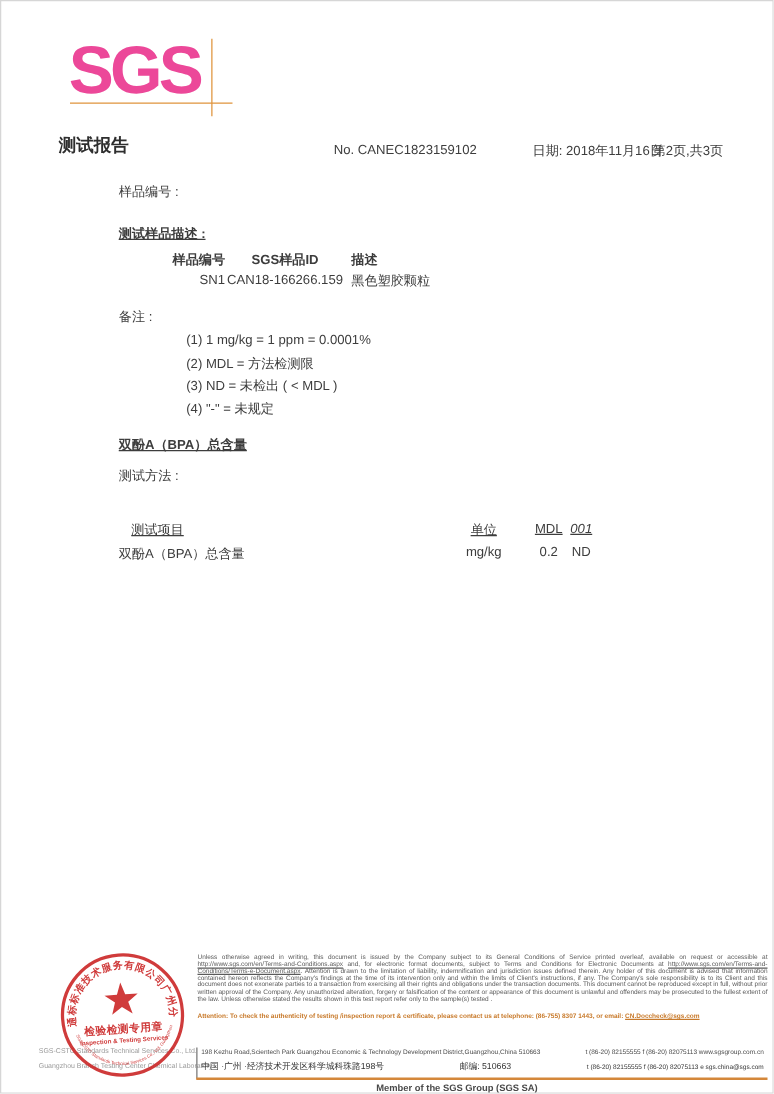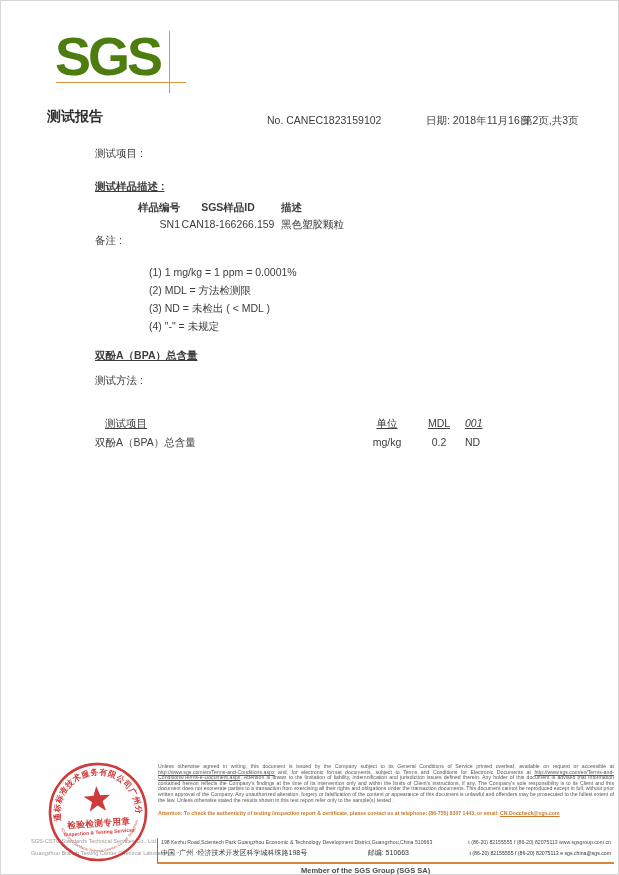--- a/index.html
+++ b/index.html
@@ -8,21 +8,21 @@
   .page {
     position:relative; width:619px; height:875px; margin:0 auto;
     background:#fff; border:1px solid #d6d6d6; overflow:hidden;
     color:#3d3d3d;
   }
   .abs { position:absolute; }
 
   
   .logo-text {
     left:54px; top:28px; font-size:54px; font-weight:bold;
-    color:#4d7c0f; letter-spacing:-3px; line-height:1;
+    color:#ec4899; letter-spacing:-3px; line-height:1;
   }
   .logo-vline { left:168px; top:30px; width:1px; height:62px; background:#e0943c; }
   .logo-hline { left:55px; top:81px; width:130px; height:1px; background:#e0943c; }
 
   
   .doc-title { left:46px; top:107px; font-size:14px; font-weight:bold; color:#2e2e2e; }
   .report-no { left:218px; top:113px; font-size:10.5px; }
   .date-info { left:377px; top:113px; font-size:10.5px; }
   .page-info { left:457px; top:113px; font-size:10.5px;padding-left:16px; }
 
@@ -31,36 +31,36 @@
   .results-label { left:46px; top:146px; }
   .sample-desc-label { left:46px; top:179px; text-decoration:underline; font-weight:bold; }
 
   .st-h { font-weight:bold; }
   .st-c1 { left:49px; width:82px; text-align:right; }
   .st-c2 { left:126px; width:106px; text-align:center; }
   .st-c3 { left:232px; }
   .st-row1 { top:200px; }
   .st-row2 { top:217px; }
 
-  .remarks-label { left:46px; top:233px;text-align:center; }
+  .remarks-label { left:46px; top:246px;text-align:center; }
   .note { left:100px; }
   .note-1 { top:265px; } .note-2 { top:283px; } .note-3 { top:301px; } .note-4 { top:319px; }
 
   .analyte-heading { left:46px; top:348px; font-weight:bold; text-decoration:underline; }
 
   .method-label { left:46px; top:373px; }
   .method-text { left:127px; top:373px; width:455px; line-height:18px; text-align:justify; }
 
   .rt-head { top:416px; }
   .rt-row  { top:435px; }
   .rt-item-h { left:56px; text-decoration:underline; }
   .rt-item { left:46px; }
   .rt-unit { left:316px; width:44px; text-align:center; }
   .rt-mdl  { left:370px; width:40px; text-align:center; }
-  .rt-001  { left:416px; width:44px; }
+  .rt-001  { left:394px; width:44px; text-align:center; }
   .u { text-decoration:underline; }
   .it { font-style:italic; }
 
   
   .company-lines { left:30px; top:835px; font-size:5.6px; color:#9b9b9b; line-height:11.5px; white-space:nowrap; }
 
   .stamp-wrap { left:45px; top:759px; width:104px; height:104px; opacity:.92; transform:rotate(-4deg); }
 
   .legal { left:157px; top:763px; width:456px; font-size:5.2px; line-height:5.6px; text-align:justify; color:#5a5a5a; }
   .legal a, .legal .lnk { color:#5a5a5a; text-decoration:underline; }
@@ -82,21 +82,21 @@
 
   <div class="abs logo-text">SGS</div>
   <div class="abs logo-vline"></div>
   <div class="abs logo-hline"></div>
 
   <div class="abs doc-title">测试报告</div>
   <div class="abs report-no body-text">No. CANEC1823159102</div>
   <div class="abs date-info body-text">日期: 2018年11月16日</div>
   <div class="abs page-info body-text">第2页,共3页</div>
 
-  <div class="abs results-label body-text">测试项目 :</div>
+  <div class="abs results-label body-text">样品编号 :</div>
   <div class="abs sample-desc-label body-text">测试样品描述 :</div>
 
   <div>
     <div class="abs st-row1 st-c1 body-text st-h">样品编号</div>
     <div class="abs st-row1 st-c2 body-text st-h">SGS样品ID</div>
     <div class="abs st-row1 st-c3 body-text st-h">描述</div>
     <div class="abs st-row2 st-c1 body-text">SN1</div>
     <div class="abs st-row2 st-c2 body-text">CAN18-166266.159</div>
     <div class="abs st-row2 st-c3 body-text">黑色塑胶颗粒</div>
   </div>

